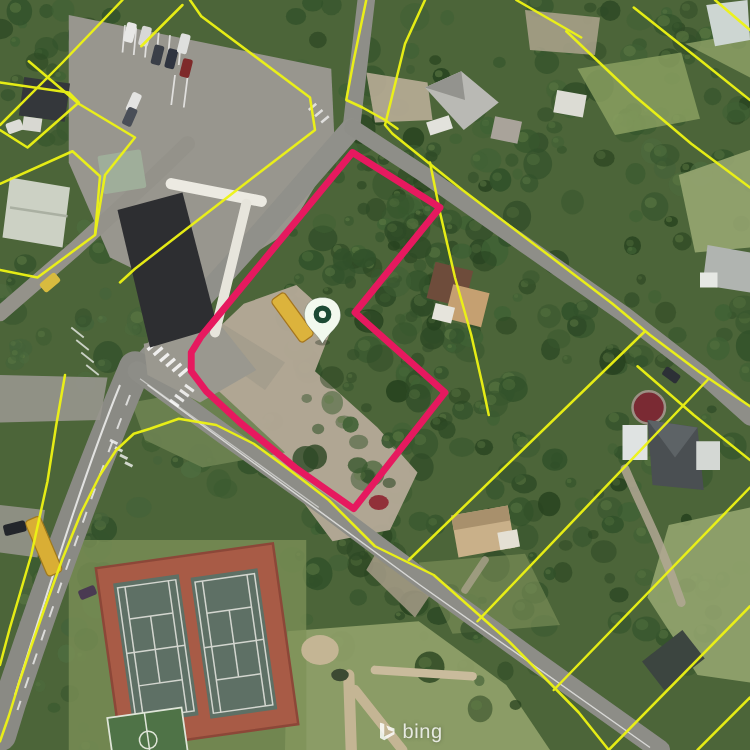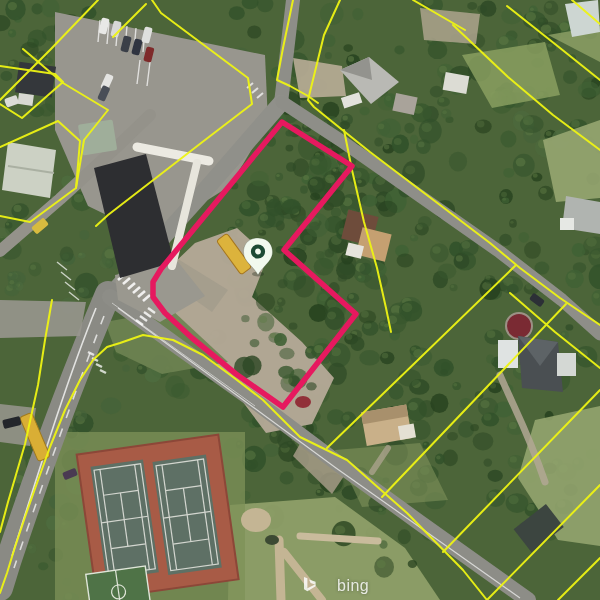--- a/index.html
+++ b/index.html
@@ -1,18 +1,18 @@
 <!DOCTYPE html>
 <html><head>
 <meta charset="utf-8">
 <style>
   html,body{margin:0;padding:0;background:#222;}
   #stage{position:relative;width:600px;height:600px;overflow:hidden;font-family:"Liberation Sans",sans-serif;}
   #map-svg{display:block;width:600px;height:600px;}
-  #watermark{position:absolute;left:302px;top:577px;display:flex;align-items:flex-start;gap:20px;
+  #watermark{position:absolute;left:302px;top:577px;display:flex;align-items:flex-end;gap:5px;
              color:rgba(255,255,255,0.82);user-select:none;}
   #watermark .btxt{font-size:16px;letter-spacing:0.5px;font-weight:400;
                    text-shadow:0 0 3px rgba(60,70,50,.6);}
 </style>
 </head>
 <body>
 
 <div id="stage">
 <svg id="map-svg" viewBox="0 0 600 600" xmlns="http://www.w3.org/2000/svg">
 

